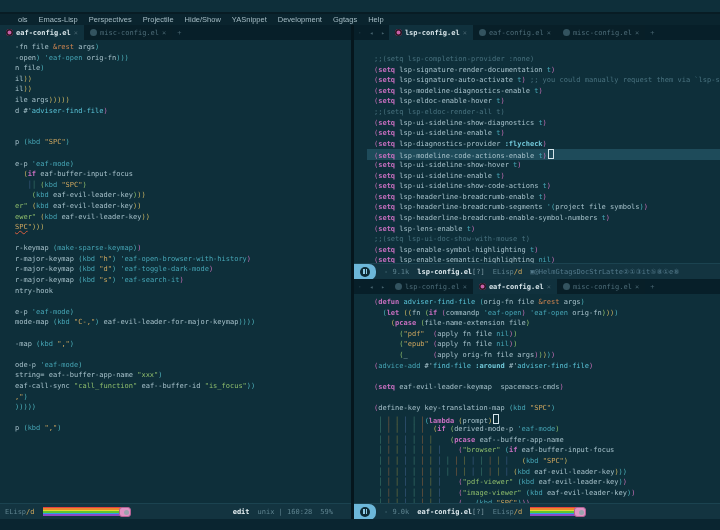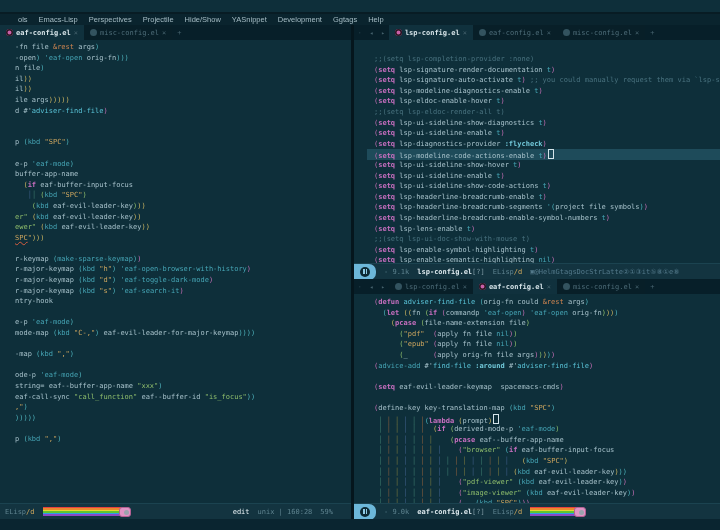--- a/index.html
+++ b/index.html
@@ -38,21 +38,21 @@
   .divider{position:absolute;background:#05161d;}
   
   .modeline{position:absolute;height:16px;background:#133440;border-top:1px solid #1b4350;
             display:flex;align-items:center;font-size:7px;color:#5e838f;gap:8px;
             white-space:nowrap;overflow:hidden;box-sizing:border-box;}
   .ml-file{color:#dbe7ec;font-weight:bold;}
   .ml-flag{color:#7d99a3;}
   .ml-mode-suffix{color:#d0a85c;}
   .ml-minor{color:#53798a;}
   .ml-spacer{flex:1;}
-  .ml-state{color:#e8f2f5;font-weight:normal;}
+  .ml-state{color:#e8f2f5;font-weight:bold;}
   .ml-chip{width:22px;height:16px;background:#6cb7d9;border-radius:0 7px 7px 0;
            display:flex;align-items:center;justify-content:center;flex:0 0 auto;}
   .chip-circle{width:10px;height:10px;border-radius:50%;background:#0d2a34;position:relative;}
   .chip-circle::before{content:"";position:absolute;left:3px;top:2.5px;width:1.5px;height:5px;background:#8fcbe4;}
   .chip-circle::after{content:"";position:absolute;left:5.8px;top:2.5px;width:1.5px;height:5px;background:#8fcbe4;}
   .nyan{display:flex;align-items:center;height:10px;}
   .nyan-bar{height:9px;background:linear-gradient(to bottom,
       #e5413f 0 16.6%,#e78b2d 16.6% 33.3%,#e8d62f 33.3% 50%,
       #5fc42f 50% 66.6%,#2f9fe5 66.6% 83.3%,#8b46c4 83.3% 100%);}
   .nyan-cat{width:12px;height:10px;background:#e094c4;border:1px solid #b35f93;border-radius:3px;
@@ -121,21 +121,20 @@
       <div class="line"><span class="c-t">n file</span><span class="c-2">)</span></div>
       <div class="line"><span class="c-t">il</span><span class="c-3">))</span></div>
       <div class="line"><span class="c-t">il</span><span class="c-3">))</span></div>
       <div class="line"><span class="c-t">ile args</span><span class="c-3">)))))</span></div>
       <div class="line"><span class="c-t">d #'</span><span class="c-f">adviser-find-file</span><span class="c-1">)</span></div>
       <div class="line">&nbsp;</div>
       <div class="line">&nbsp;</div>
       <div class="line"><span class="c-t">p </span><span class="c-2">(</span><span class="c-v">kbd</span><span class="c-t"> </span><span class="c-y">"SPC"</span><span class="c-2">)</span></div>
       <div class="line">&nbsp;</div>
       <div class="line"><span class="c-t">e-p </span><span class="c-v">'eaf-mode</span><span class="c-2">)</span></div>
-      <div class="line"><span class="c-t">buffer-app-name</span></div>
       <div class="line"><span class="c-t">  </span><span class="c-3">(</span><span class="c-k">if</span><span class="c-t"> eaf-buffer-input-focus</span></div>
       <div class="line"><span class="c-t">   </span><span class="c-gd">│</span><span class="c-ga">│</span><span class="c-t"> </span><span class="c-4">(</span><span class="c-v">kbd</span><span class="c-t"> </span><span class="c-y">"SPC"</span><span class="c-4">)</span></div>
       <div class="line"><span class="c-t">    </span><span class="c-4">(</span><span class="c-v">kbd</span><span class="c-t"> eaf-evil-leader-key</span><span class="c-4">)</span><span class="c-3">))</span></div>
       <div class="line"><span class="c-s">er"</span><span class="c-t"> </span><span class="c-3">(</span><span class="c-v">kbd</span><span class="c-t"> eaf-evil-leader-key</span><span class="c-3">))</span></div>
       <div class="line"><span class="c-s">ewer"</span><span class="c-t"> </span><span class="c-3">(</span><span class="c-v">kbd</span><span class="c-t"> eaf-evil-leader-key</span><span class="c-3">))</span></div>
       <div class="line"><span class="c-u">SPC</span><span class="c-y">"</span><span class="c-3">)))</span></div>
       <div class="line">&nbsp;</div>
       <div class="line"><span class="c-t">r-keymap </span><span class="c-2">(</span><span class="c-v">make-sparse-keymap</span><span class="c-2">)</span><span class="c-1">)</span></div>
       <div class="line"><span class="c-t">r-major-keymap </span><span class="c-2">(</span><span class="c-v">kbd</span><span class="c-t"> </span><span class="c-y">"h"</span><span class="c-2">)</span><span class="c-t"> </span><span class="c-v">'eaf-open-browser-with-history</span><span class="c-1">)</span></div>
       <div class="line"><span class="c-t">r-major-keymap </span><span class="c-2">(</span><span class="c-v">kbd</span><span class="c-t"> </span><span class="c-y">"d"</span><span class="c-2">)</span><span class="c-t"> </span><span class="c-v">'eaf-toggle-dark-mode</span><span class="c-1">)</span></div>
@@ -207,21 +206,21 @@
       </div>
       <div class="tab">
         <span class="tab-icon"></span>
         <span>misc-config.el</span>
         <span class="tab-close">×</span>
       </div>
       <span class="tab-plus">+</span>
     </div>
 
   <div class="pane" style="left:354px;top:295px;width:366px;height:208px;padding-top:2px;">
-      <div class="line"><span class="c-1">(</span><span class="c-k">defun</span><span class="c-t"> </span><span class="c-f">adviser-find-file</span><span class="c-t"> </span><span class="c-2">(</span><span class="c-t">orig-fn could </span><span class="c-o">&amp;rest</span><span class="c-t"> args</span><span class="c-2">)</span></div>
+      <div class="line"><span class="c-1">(</span><span class="c-k">defun</span><span class="c-t"> </span><span class="c-f">adviser-find-file</span><span class="c-t"> </span><span class="c-2">(</span><span class="c-t">orig-fn file </span><span class="c-o">&amp;rest</span><span class="c-t"> args</span><span class="c-2">)</span></div>
       <div class="line"><span class="c-t">  </span><span class="c-2">(</span><span class="c-k">let</span><span class="c-t"> </span><span class="c-3">((</span><span class="c-t">fn </span><span class="c-4">(</span><span class="c-k">if</span><span class="c-t"> </span><span class="c-1">(</span><span class="c-t">commandp </span><span class="c-v">'eaf-open</span><span class="c-1">)</span><span class="c-t"> </span><span class="c-v">'eaf-open</span><span class="c-t"> orig-fn</span><span class="c-4">)</span><span class="c-3">))</span><span class="c-2">)</span></div>
       <div class="line"><span class="c-t">    </span><span class="c-3">(</span><span class="c-k">pcase</span><span class="c-t"> </span><span class="c-4">(</span><span class="c-t">file-name-extension file</span><span class="c-4">)</span></div>
       <div class="line"><span class="c-t">      </span><span class="c-4">(</span><span class="c-y">"pdf"</span><span class="c-t">  </span><span class="c-1">(</span><span class="c-t">apply fn file </span><span class="c-v">nil</span><span class="c-1">)</span><span class="c-4">)</span></div>
       <div class="line"><span class="c-t">      </span><span class="c-4">(</span><span class="c-y">"epub"</span><span class="c-t"> </span><span class="c-1">(</span><span class="c-t">apply fn file </span><span class="c-v">nil</span><span class="c-1">)</span><span class="c-4">)</span></div>
       <div class="line"><span class="c-t">      </span><span class="c-4">(</span><span class="c-t">_      </span><span class="c-1">(</span><span class="c-t">apply orig-fn file args</span><span class="c-1">)</span><span class="c-4">)</span><span class="c-3">)</span><span class="c-2">)</span><span class="c-1">)</span></div>
       <div class="line"><span class="c-1">(</span><span class="c-v">advice-add</span><span class="c-t"> #'</span><span class="c-f">find-file</span><span class="c-t"> </span><span class="c-b">:around</span><span class="c-t"> #'</span><span class="c-f">adviser-find-file</span><span class="c-1">)</span></div>
       <div class="line">&nbsp;</div>
       <div class="line"><span class="c-1">(</span><span class="c-k">setq</span><span class="c-t"> eaf-evil-leader-keymap  spacemacs-cmds</span><span class="c-1">)</span></div>
       <div class="line">&nbsp;</div>
       <div class="line"><span class="c-1">(</span><span class="c-t">define-key key-translation-map </span><span class="c-2">(</span><span class="c-v">kbd</span><span class="c-t"> </span><span class="c-y">"SPC"</span><span class="c-2">)</span></div>

